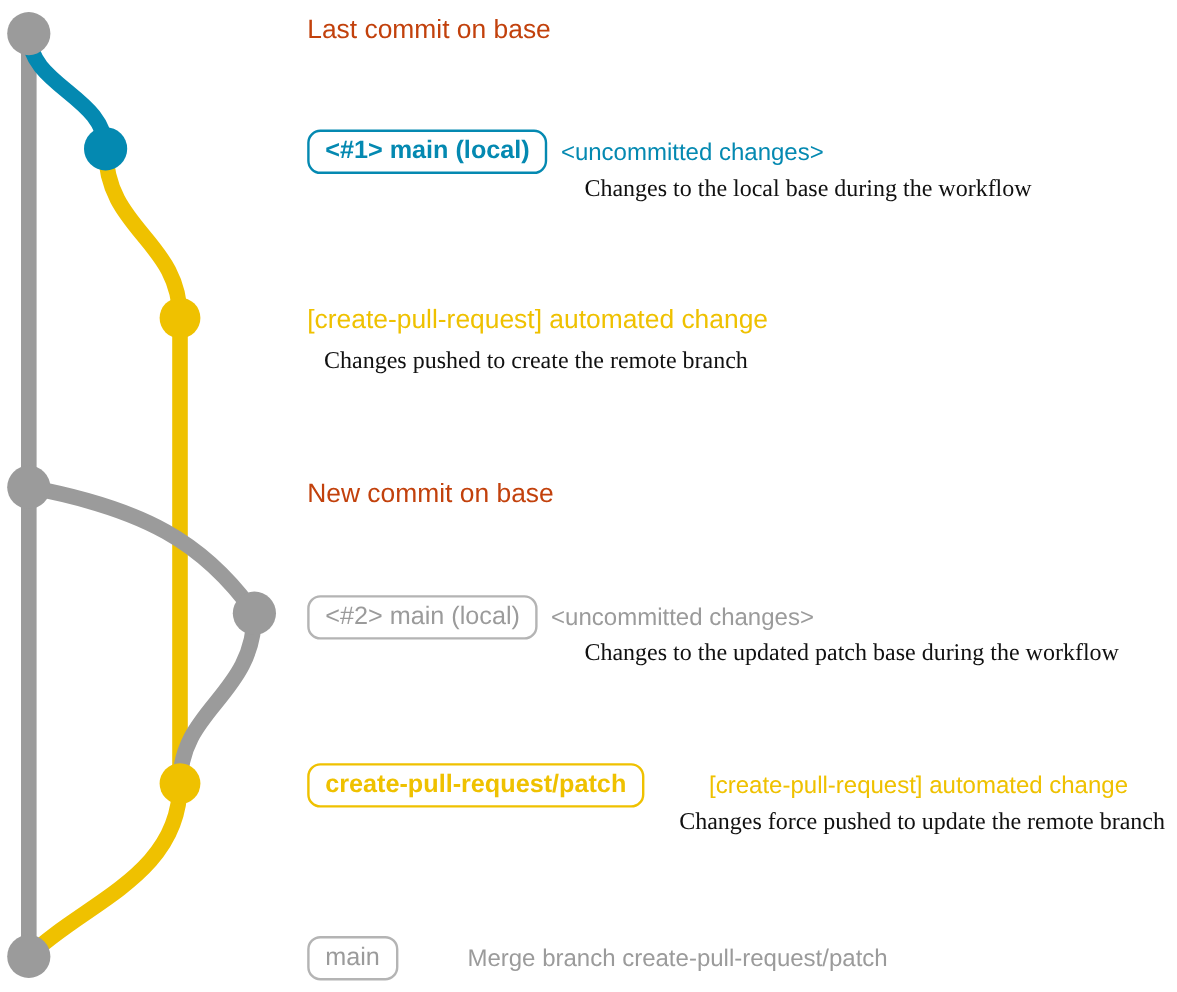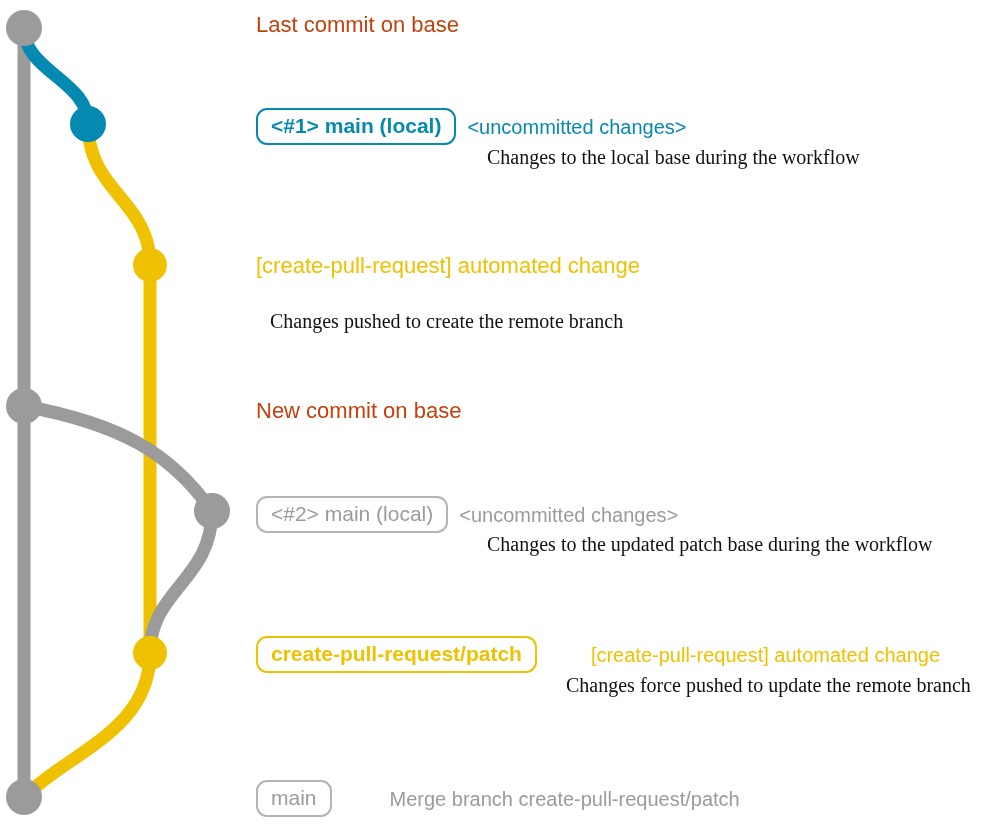--- a/index.html
+++ b/index.html
@@ -129,21 +129,21 @@
 
   <div class="row labelline" style="left:256px; top:108px;">
     <span class="badge blue">&lt;#1&gt; main (local)</span>
     <span class="msg blue">&lt;uncommitted changes&gt;</span>
   </div>
   <div class="subdesc" style="left:487px; top:145px;">Changes to the local base during the workflow</div>
 
   <div class="row" style="left:256px; top:253px;">
     <div class="headline yellow">[create-pull-request] automated change</div>
   </div>
-  <div class="subdesc" style="left:270px; top:289px;margin-top:20px;">Changes pushed to create the remote branch</div>
+  <div class="subdesc" style="left:270px; top:289px;">Changes pushed to create the remote branch</div>
 
   <div class="row" style="left:256px; top:398px;">
     <div class="headline gray">New commit on base</div>
   </div>
 
   <div class="row labelline" style="left:256px; top:496px;">
     <span class="badge gray">&lt;#2&gt; main (local)</span>
     <span class="msg gray">&lt;uncommitted changes&gt;</span>
   </div>
   <div class="subdesc" style="left:487px; top:532px;">Changes to the updated patch base during the workflow</div>

